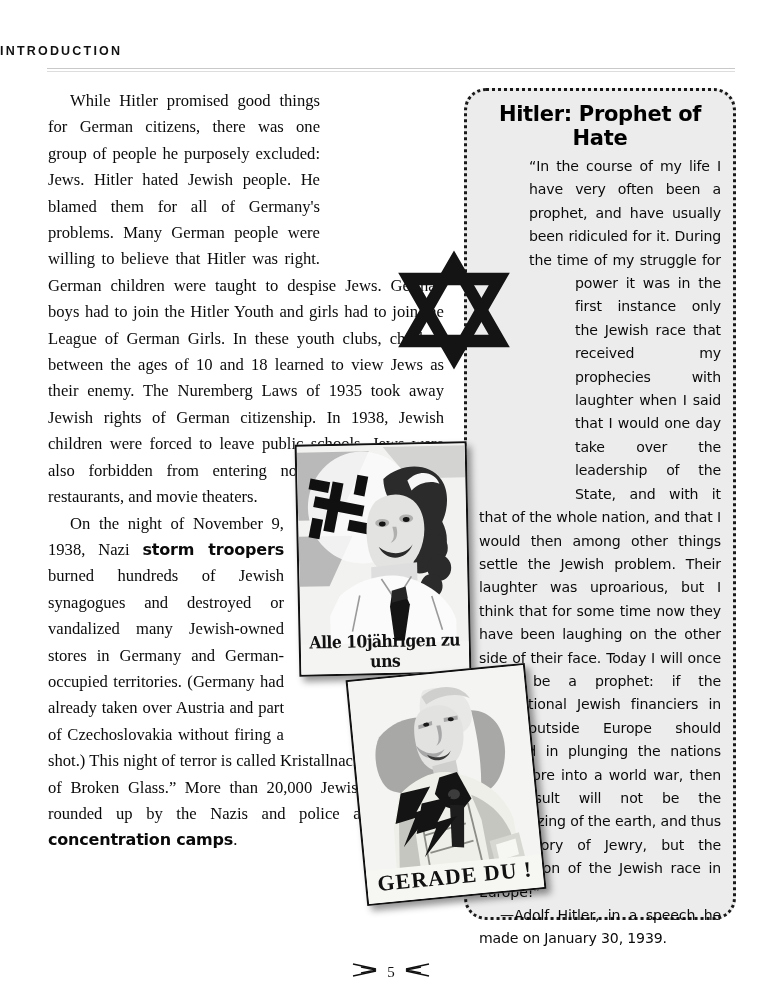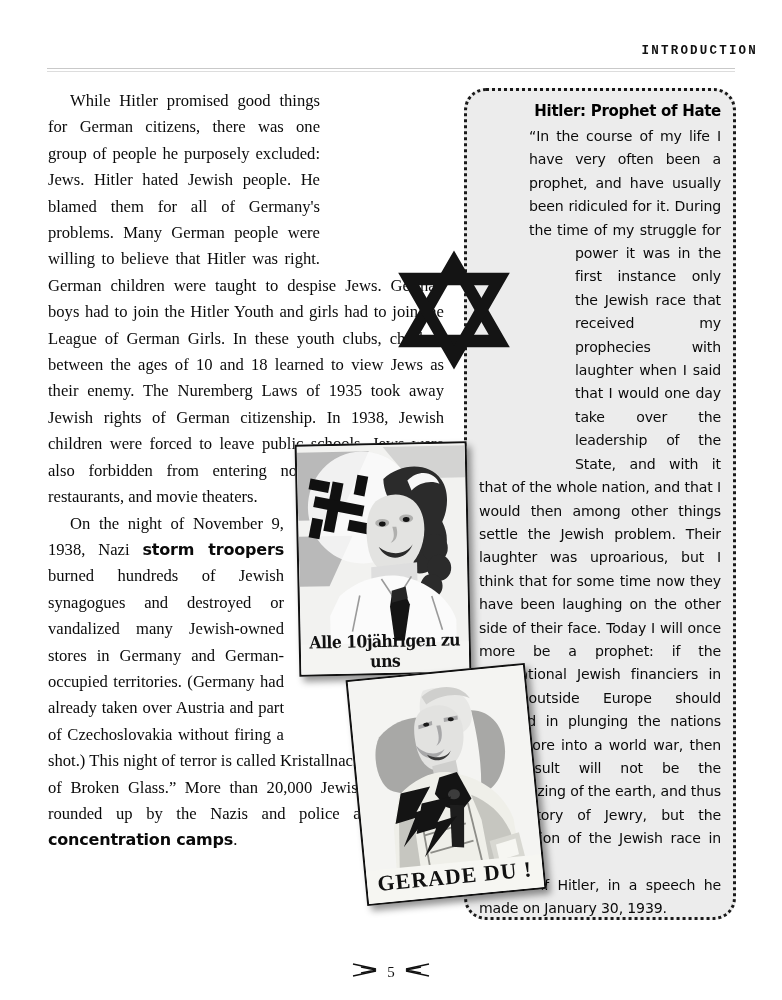--- a/index.html
+++ b/index.html
@@ -23,22 +23,22 @@
     height: 1000px;
     background: #ffffff;
   }
 
   
   .running-head {
     position: absolute;
     left: 0;
     top: 44px;
     width: 758px;
-    text-align: right;
-    font-family: Liberation Mono, monospace;
+    text-align: left;
+    font-family: Liberation Sans, sans-serif;
     font-weight: bold;
     font-size: 12.5px;
     letter-spacing: 2.2px;
     color: #111;
   }
   .head-rule {
     position: absolute;
     left: 47px;
     top: 68px;
     width: 688px;
@@ -121,22 +121,22 @@
     top: 88px;
     width: 272px;
     height: 832px;
     box-sizing: border-box;
     padding: 14px 15px 10px 15px;
     z-index: 4;
   }
   .sidebar-title {
     font-family: "DejaVu Sans", sans-serif;
     font-weight: bold;
-    font-size: 15px;
-    text-align: right;
+    font-size: 21px;
+    text-align: center;
     letter-spacing: -0.3px;
     margin: 0 0 5px 0;
     color: #000;
   }
   .sidebar-body {
     font-family: "DejaVu Sans", sans-serif;
     font-size: 14.1px;
     line-height: 23.4px;
     text-align: justify;
     text-justify: inter-word;

